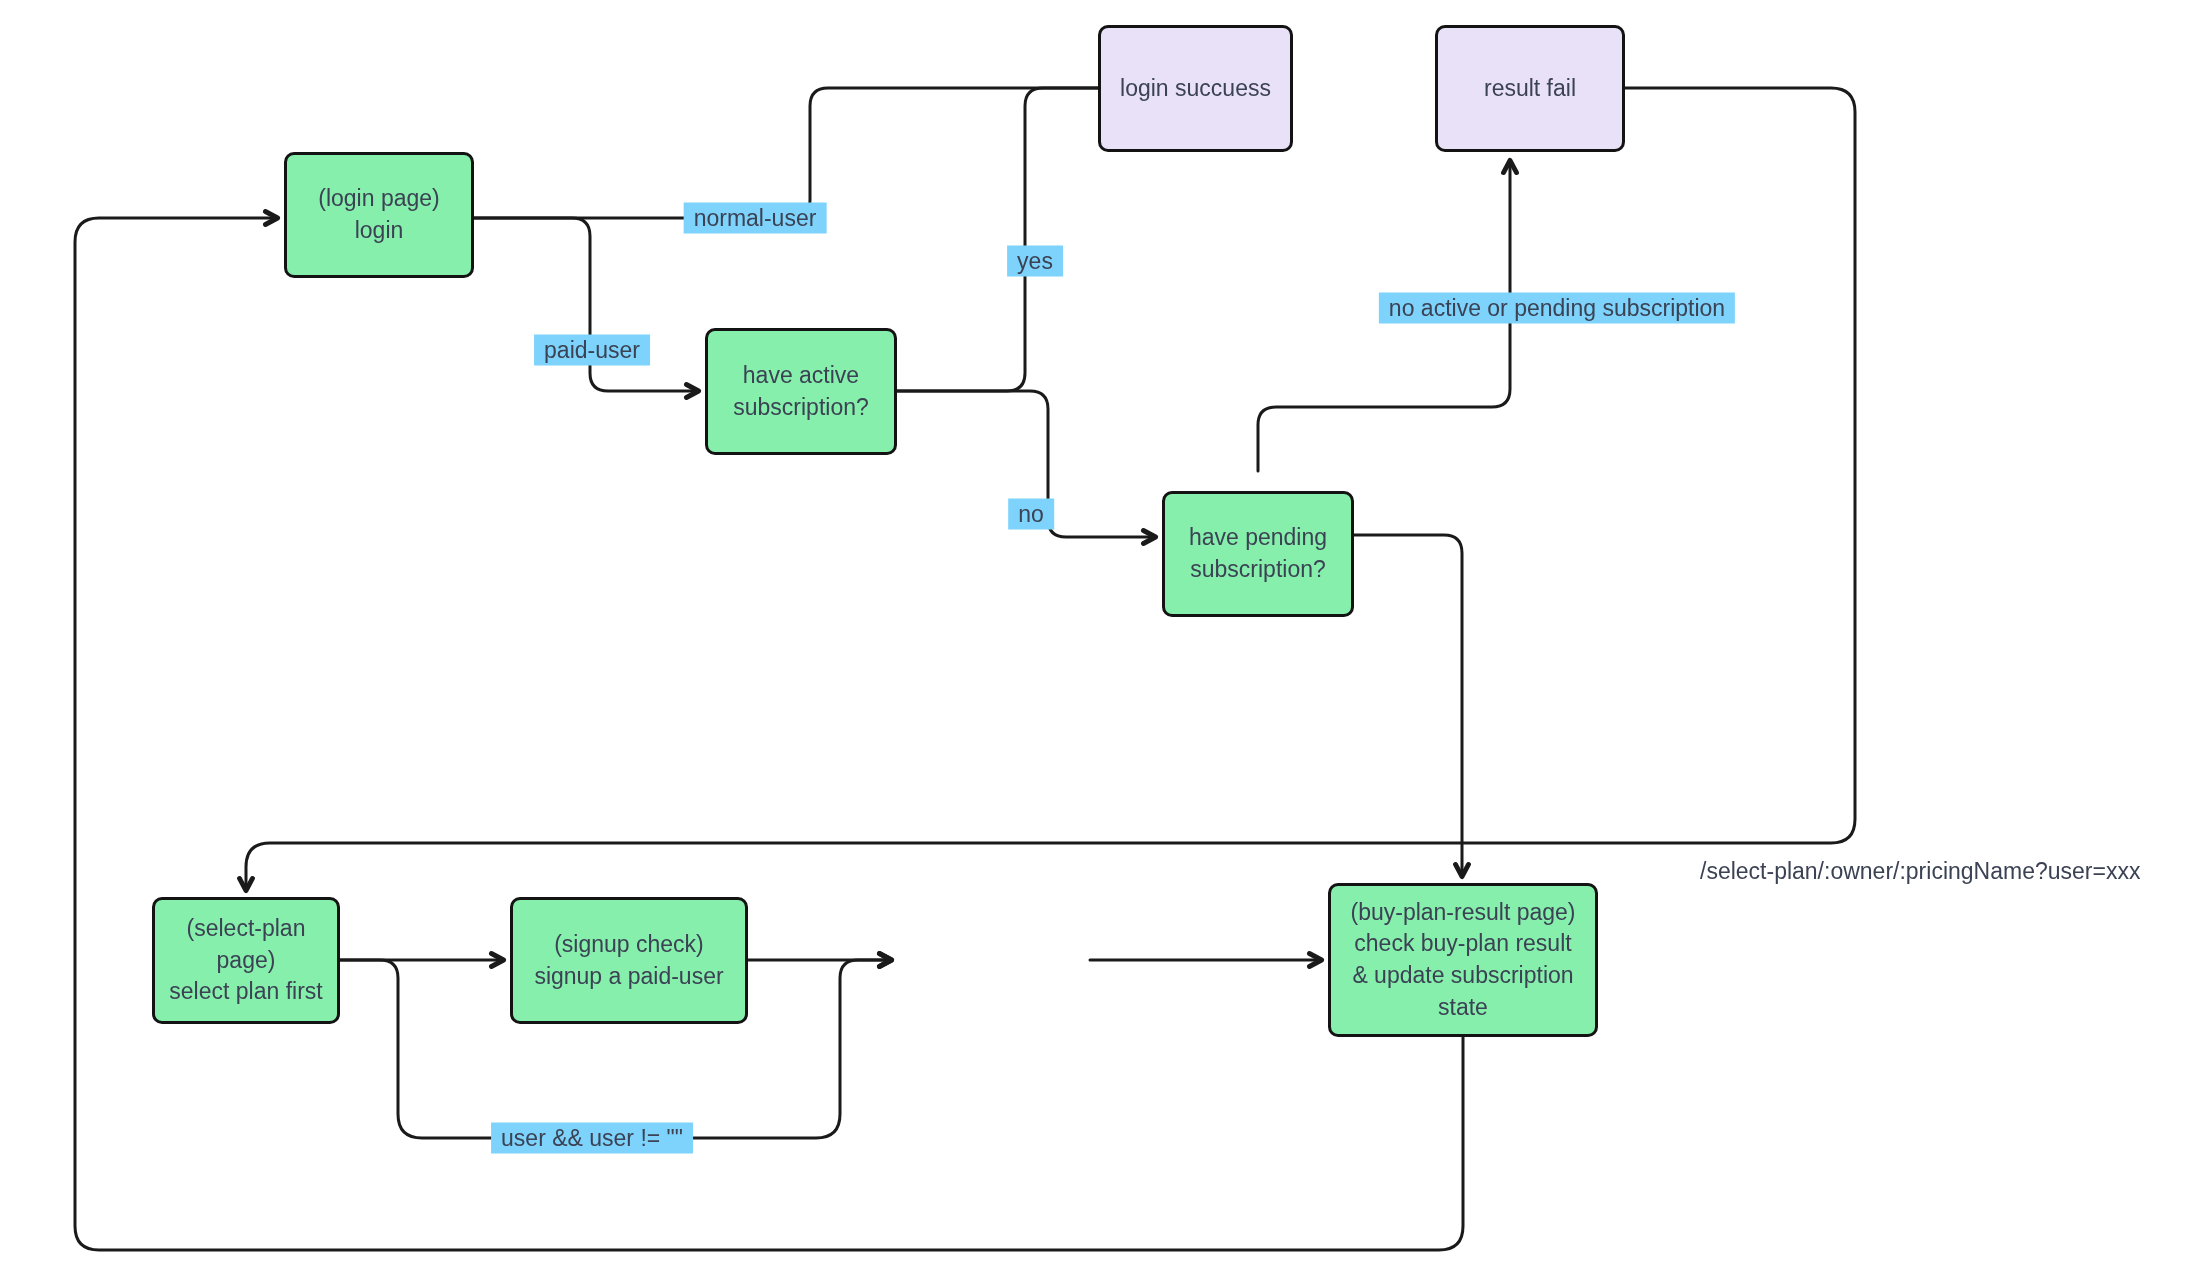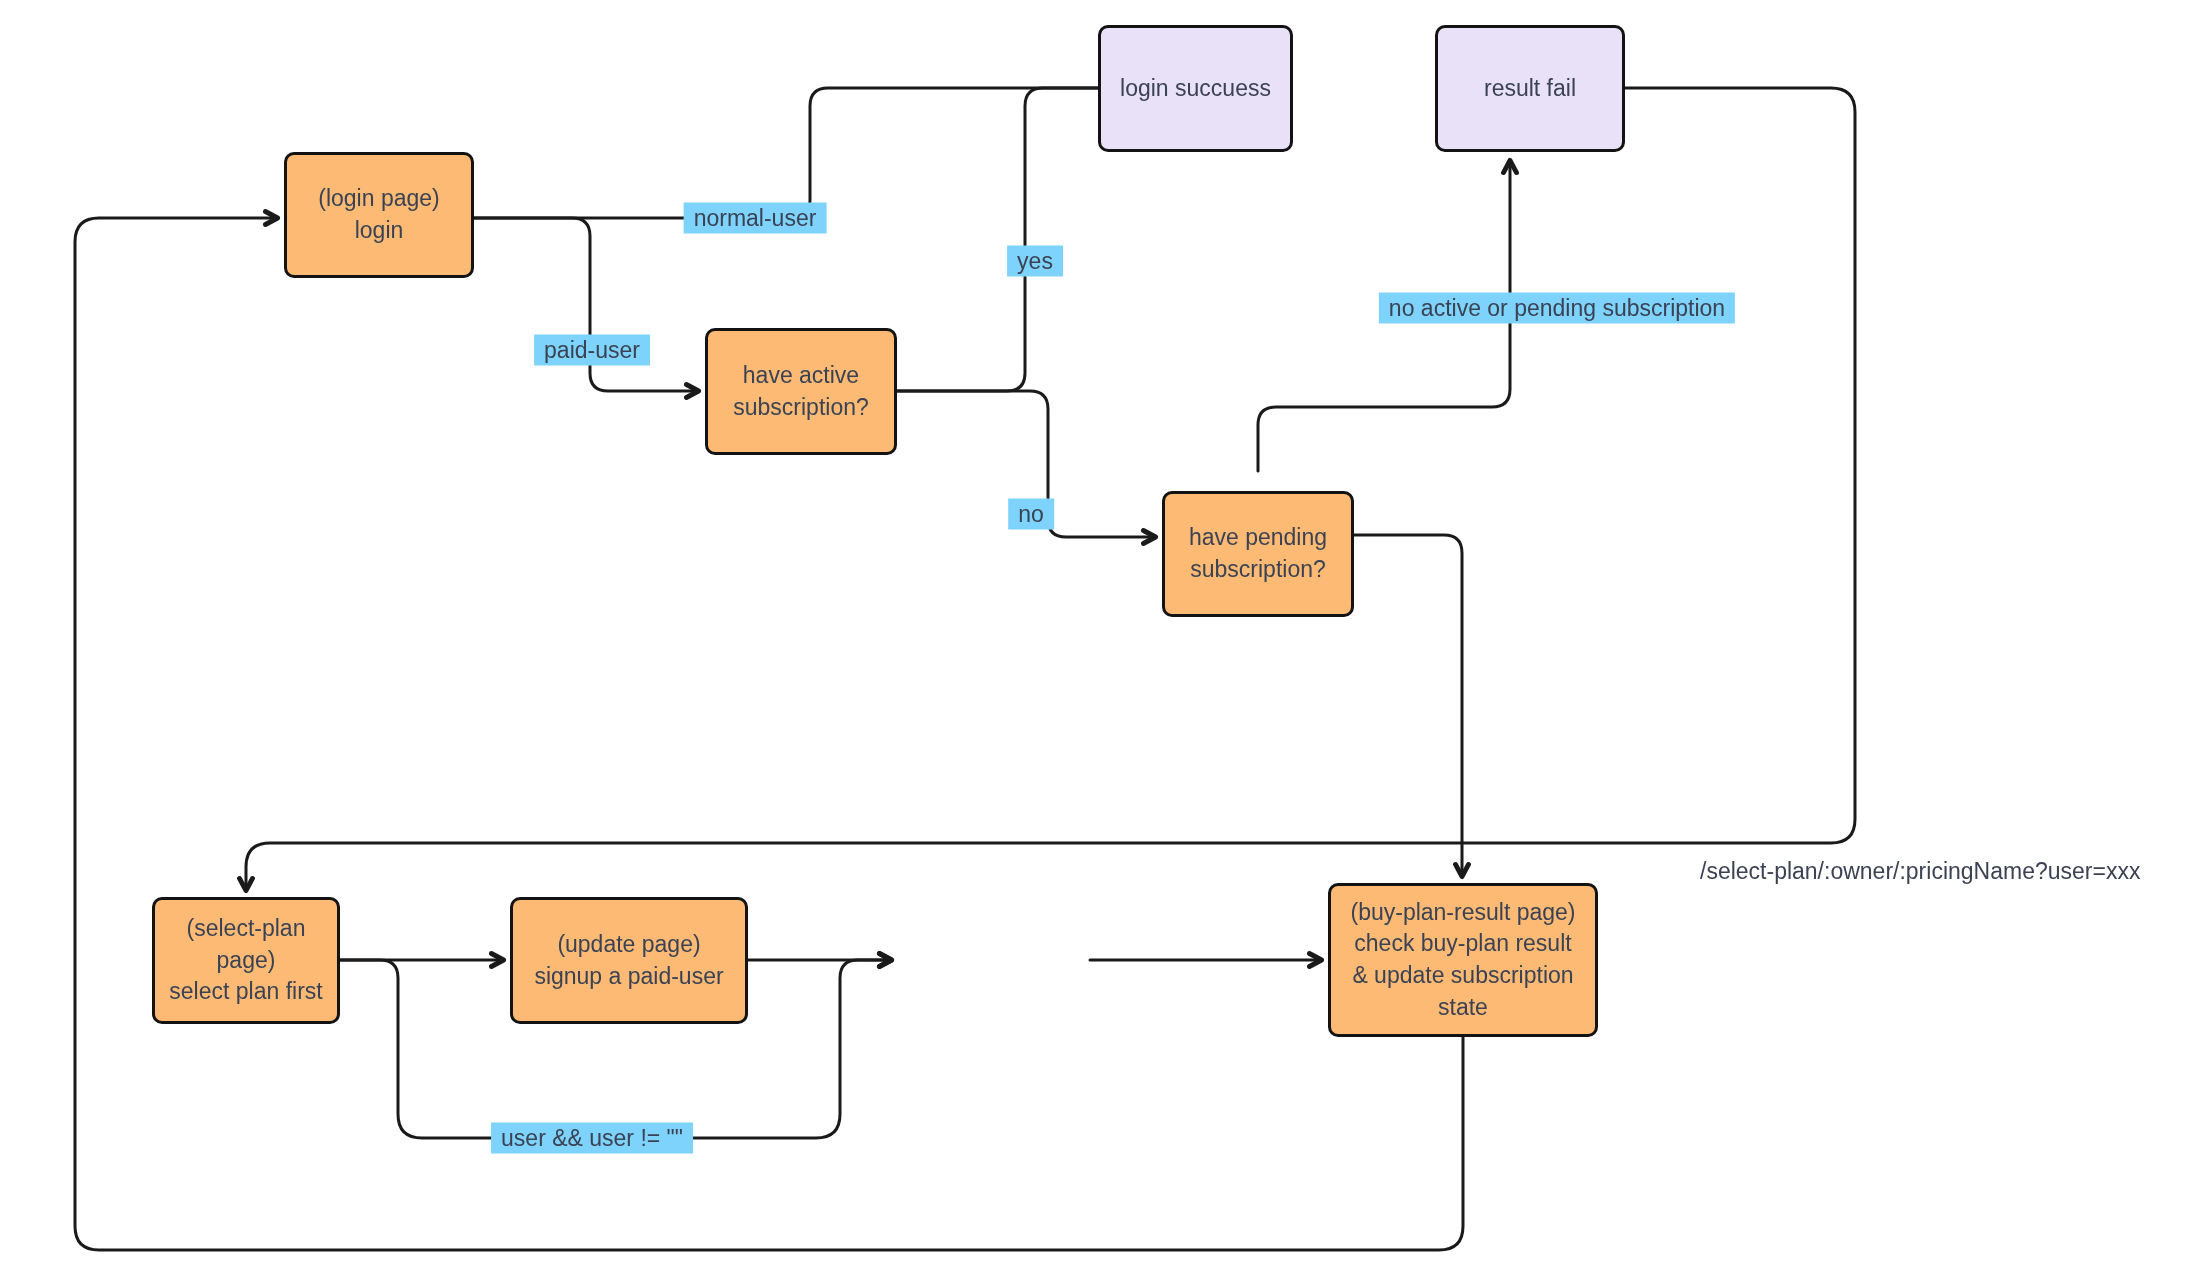--- a/index.html
+++ b/index.html
@@ -27,21 +27,21 @@
     stroke-width: 3;
     stroke-linecap: round;
   }
   .node {
     position: absolute;
     box-sizing: border-box;
     display: flex;
     align-items: center;
     justify-content: center;
     text-align: center;
-    background: #fdba74;
+    background: #86efac;
     border: 3px solid #131313;
     border-radius: 10px;
     color: #3b4253;
     font-size: 23px;
     line-height: 1.38;
   }
   .node--terminal {
     background: #e8e1f8;
   }
   .node .lbl {
@@ -123,21 +123,21 @@
 subscription?</span>
   </div>
 
   <div class="node" style="left:152px; top:897px; width:188px; height:127px;">
     <span class="lbl">(select-plan
 page)
 select plan first</span>
   </div>
 
   <div class="node" style="left:510px; top:897px; width:238px; height:127px;">
-    <span class="lbl">(update page)
+    <span class="lbl">(signup check)
 signup a paid-user</span>
   </div>
 
 
   <div class="node" style="left:1328px; top:883px; width:270px; height:154px;border-radius:10px;">
     <span class="lbl">(buy-plan-result page)
 check buy-plan result
 &amp; update subscription
 state</span>
   </div>

